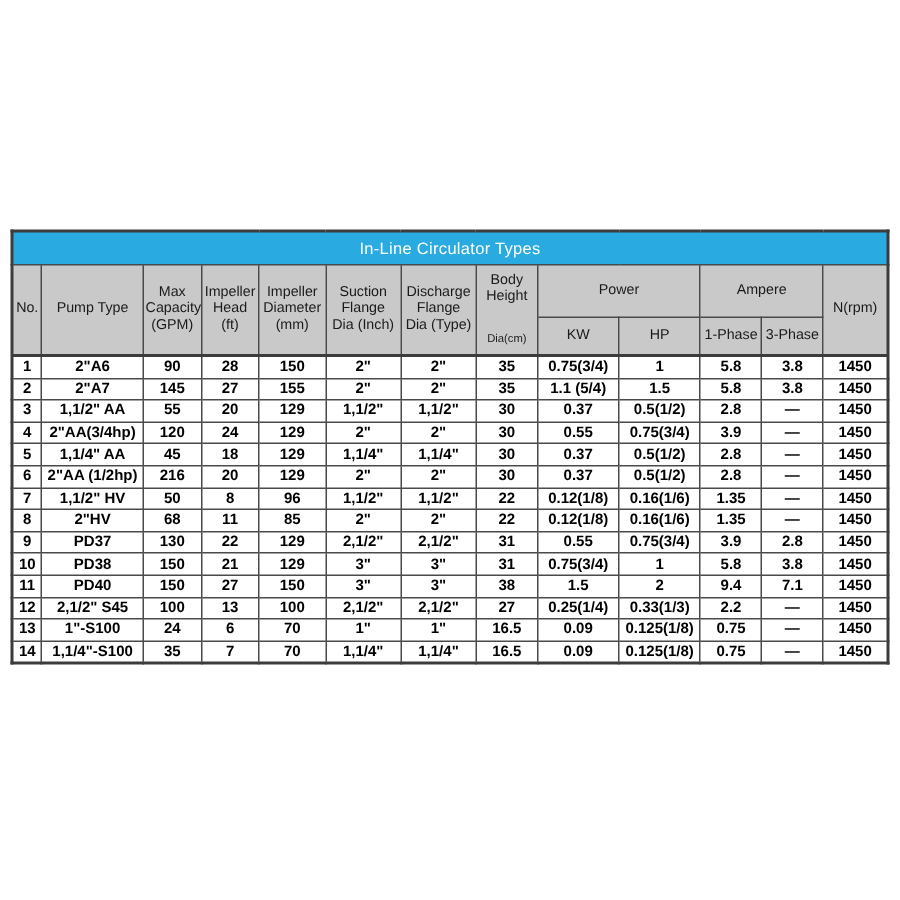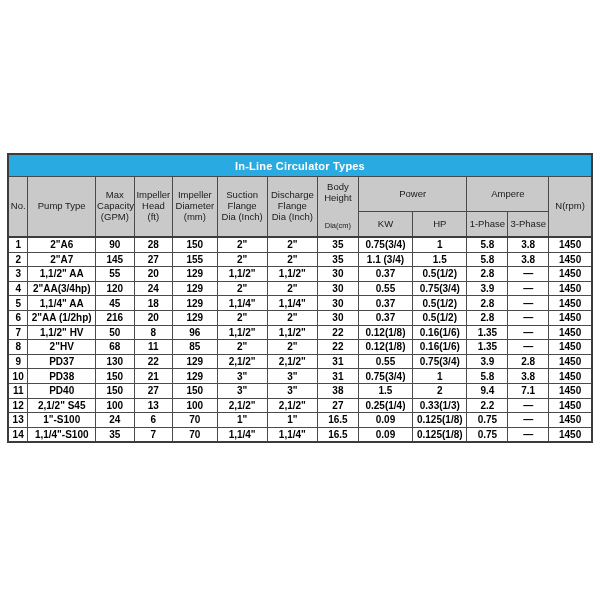--- a/index.html
+++ b/index.html
@@ -17,21 +17,21 @@
     border-collapse:collapse;
     table-layout:fixed;
   }
   table.spec, table.spec th, table.spec td {
     border:1px solid #4a4a4a;
   }
   table.spec { border:2px solid #3c3c3c; }
   th.title-bar {
     background:#29abe2;
     color:#ffffff;
-    font-weight:bold;
+    font-weight:normal;
     font-size:11px;
     height:19px;
     text-align:center;
     letter-spacing:.2px;
   }
   thead th.hdr {
     background:#c9c9c9;
     color:#1a1a1a;
     font-weight:normal;
     font-size:9.5px;
@@ -100,21 +100,21 @@
 Head
 (ft)</th>
         <th class="hdr" rowspan="2">Impeller
 Diameter
 (mm)</th>
         <th class="hdr" rowspan="2">Suction
 Flange
 Dia (Inch)</th>
         <th class="hdr" rowspan="2">Discharge
 Flange
-Dia (Inch)</th>
+Dia (Type)</th>
         <th class="hdr" rowspan="2"><span>Body
 Height</span><span class="sub">Dia(cm)</span></th>
         <th class="hdr" colspan="2">Power</th>
         <th class="hdr" colspan="2">Ampere</th>
         <th class="hdr" rowspan="2">N(rpm)</th>
       </tr>
       <tr class="h2">
         <th class="hdr">KW</th>
         <th class="hdr">HP</th>
         <th class="hdr">1-Phase</th>
@@ -139,21 +139,21 @@
         </tr>
         <tr>
           <td>2</td>
           <td>2"A7</td>
           <td>145</td>
           <td>27</td>
           <td>155</td>
           <td>2"</td>
           <td>2"</td>
           <td>35</td>
-          <td>1.1 (3/4)</td>
+          <td>1.1 (5/4)</td>
           <td>1.5</td>
           <td>5.8</td>
           <td>3.8</td>
           <td>1450</td>
         </tr>
         <tr>
           <td>3</td>
           <td>1,1/2" AA</td>
           <td>55</td>
           <td>20</td>

